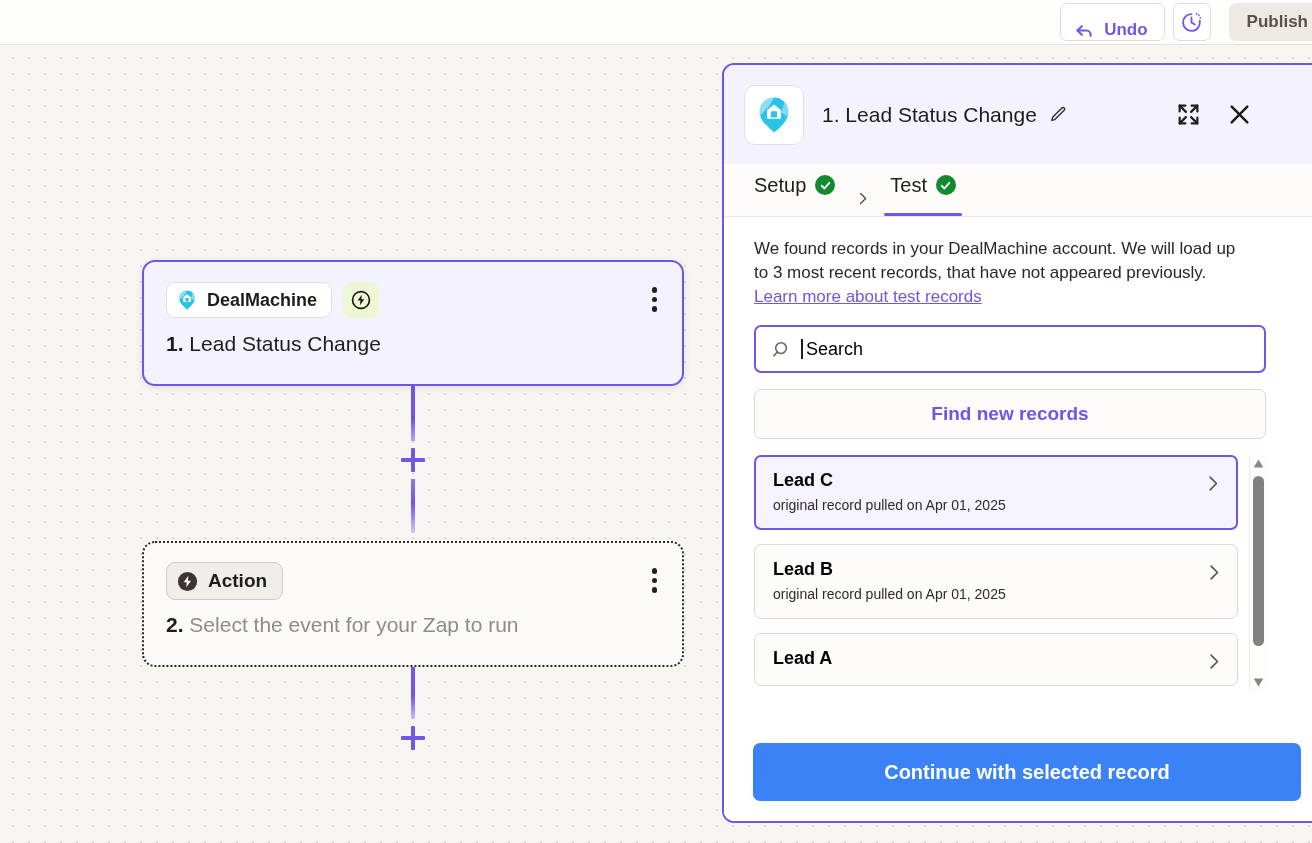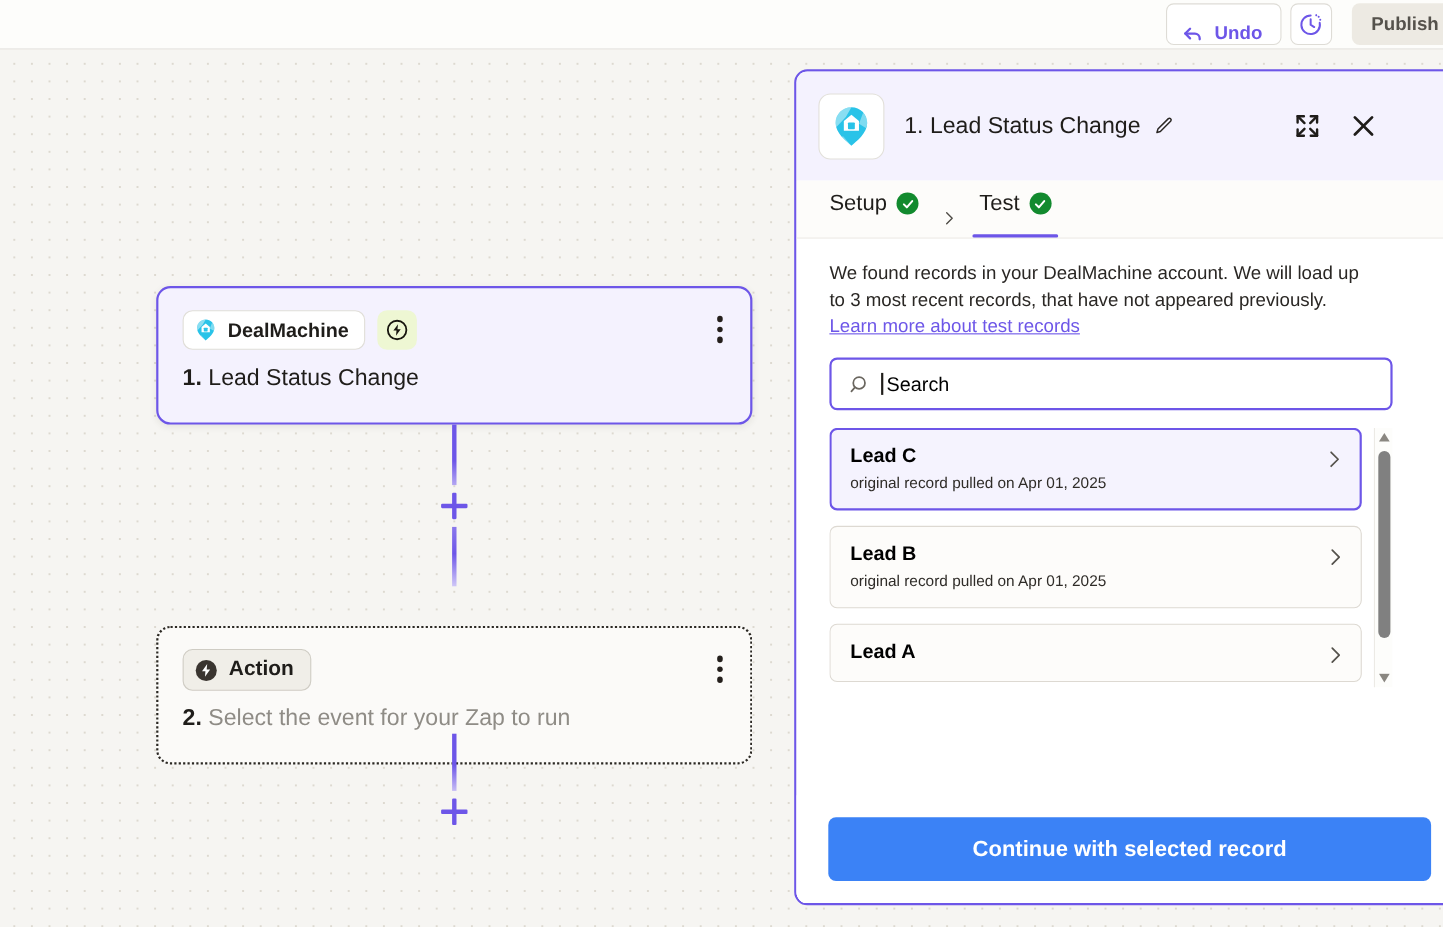--- a/index.html
+++ b/index.html
@@ -105,21 +105,21 @@
     padding: 20px 6px 22px 22px;
   }
   .node-trigger {
     top: 215px;
     height: 126px;
     background: #f4f2fe;
     border: 2px solid #6d56e8;
     box-shadow: 0 2px 7px rgba(60,50,30,0.09);
   }
   .node-action {
-    top: 524px;
+    top: 496px;
     height: 126px;
     background: #fbfaf8;
     border: 2.5px dotted #2b2823;
   }
   .node-head {
     display: flex;
     align-items: center;
     gap: 11px;
     height: 36px;
   }
@@ -650,20 +650,23 @@
         <span style="display:flex">
           <svg width="21" height="21" viewBox="0 0 24 24" fill="none" stroke="#6a665f" stroke-width="1.8" stroke-linecap="round">
             <circle cx="12.6" cy="10.4" r="6.1"></circle>
             <line x1="8.2" y1="15" x2="4.6" y2="19.2"></line>
           </svg>
         </span>
         <span class="caret"></span>
         <span class="search-placeholder">Search</span>
       </div>
 
+      <div class="find-btn">
+        <span>Find new records</span>
+      </div>
 
       <div class="records-area">
         <div class="record selected">
           <div class="record-name">Lead C</div>
           <div class="record-sub">original record pulled on Apr 01, 2025</div>
           <span class="record-arrow">
             <svg width="19" height="19" viewBox="0 0 24 24" fill="none" stroke="#55524c" stroke-width="2" stroke-linecap="round" stroke-linejoin="round">
               <polyline points="9,4 17,12 9,20"></polyline>
             </svg>
           </span>

